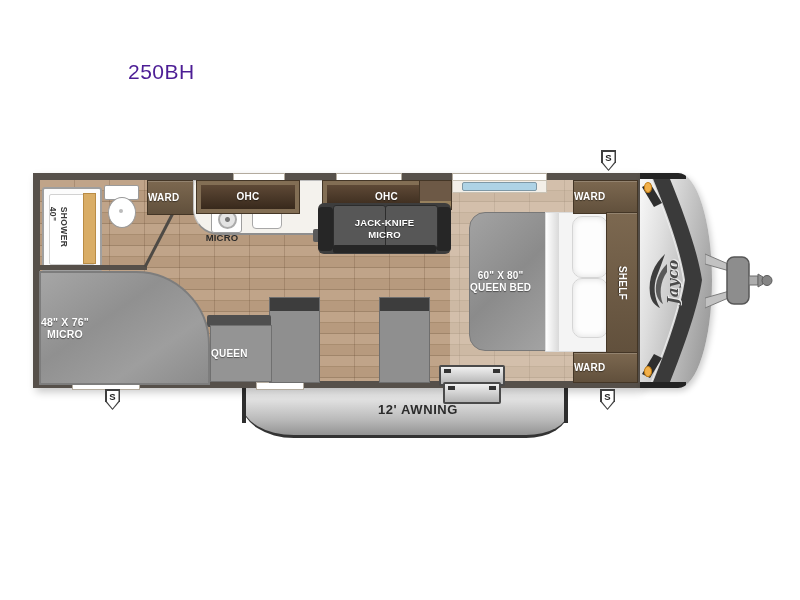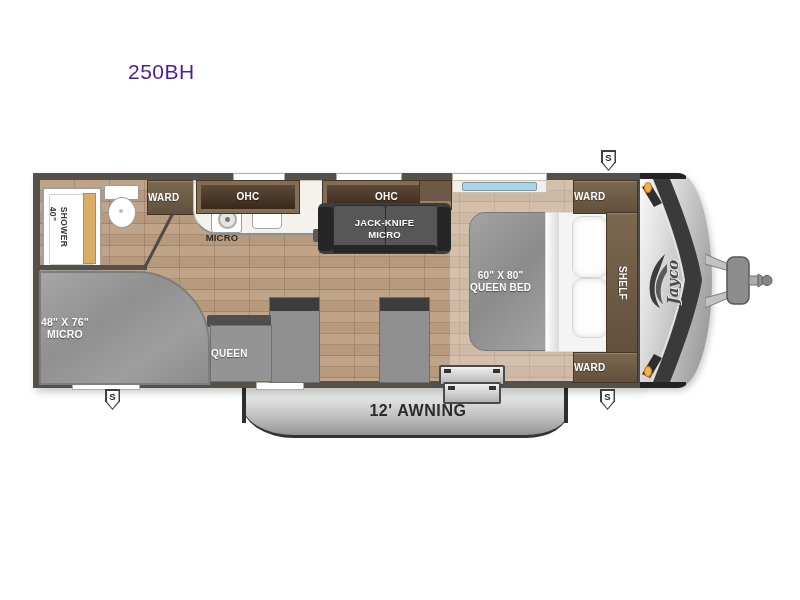--- a/index.html
+++ b/index.html
@@ -13,21 +13,21 @@
 
   
   #title{left:128px;top:60px;font-size:21px;font-weight:500;color:#4c1d95;letter-spacing:.5px;}
 
   
   #awning{left:242px;top:385px;width:326px;height:50px;
     background:linear-gradient(180deg,#f4f4f4 0%,#e0e0e0 30%,#b9b9b9 70%,#939393 100%);
     border-bottom:3px solid #333;border-radius:0 0 42px 52px / 0 0 26px 34px;}
   #awning .edge{position:absolute;top:0;width:4px;height:38px;background:#2e2e2e;}
   #awning .edge.l{left:0;} #awning .edge.r{right:0;}
-  #awning-label{left:0;right:0;top:17px;font-size:16px;letter-spacing:.6px;padding-left:26px;}
+  #awning-label{left:0;right:0;top:17px;font-size:13px;letter-spacing:.6px;padding-left:26px;}
 
   
   #body{left:33px;top:173px;width:607px;height:215px;background:#56504a;
         box-shadow:3px 4px 8px rgba(0,0,0,.22);}
   #floor{left:7px;top:7px;width:596px;height:201px;
     background:
       repeating-linear-gradient(90deg,rgba(0,0,0,0) 0 34px,rgba(90,62,40,.22) 34px 35px),
       repeating-linear-gradient(180deg,#c0a489 0 10px,#a98d70 10px 11px,#b79a7e 11px 21px,#a0856a 21px 22px);}
   #bedroom-tint{left:417px;top:7px;width:186px;height:201px;background:rgba(243,237,227,.38);}
 

